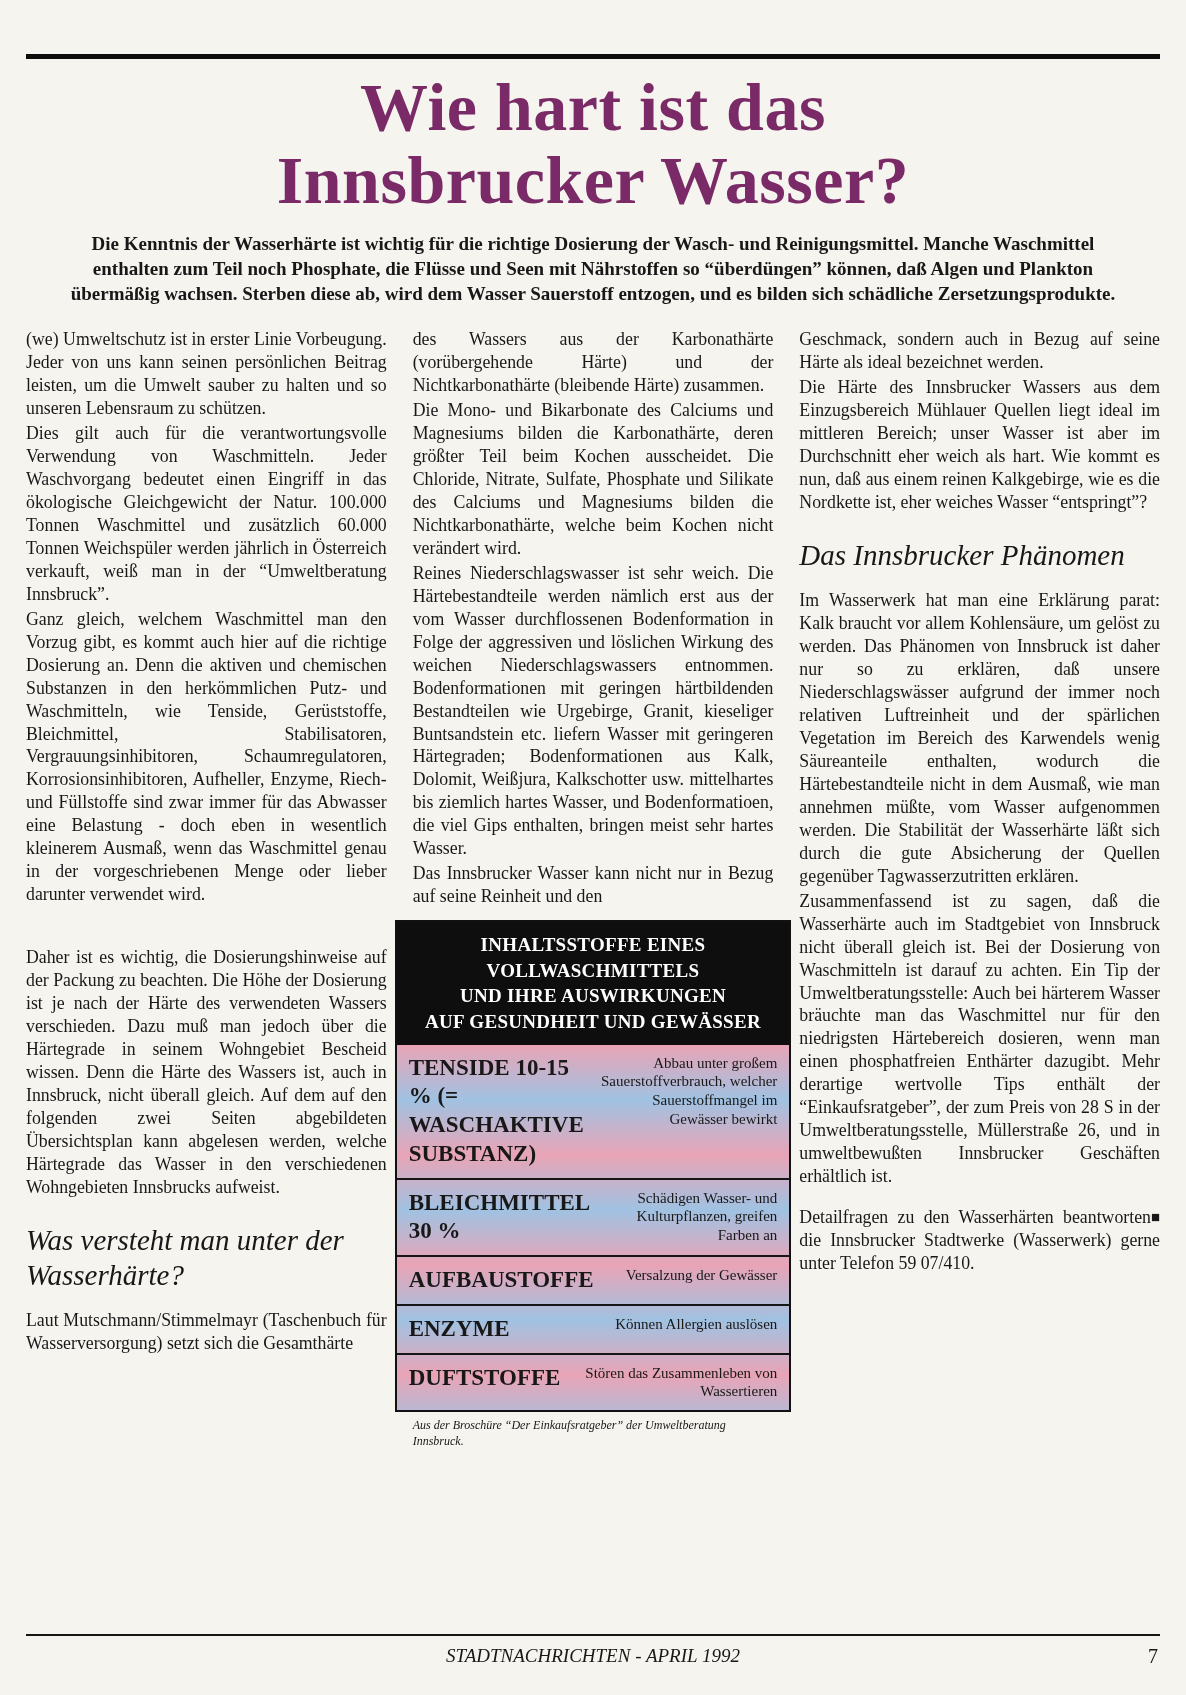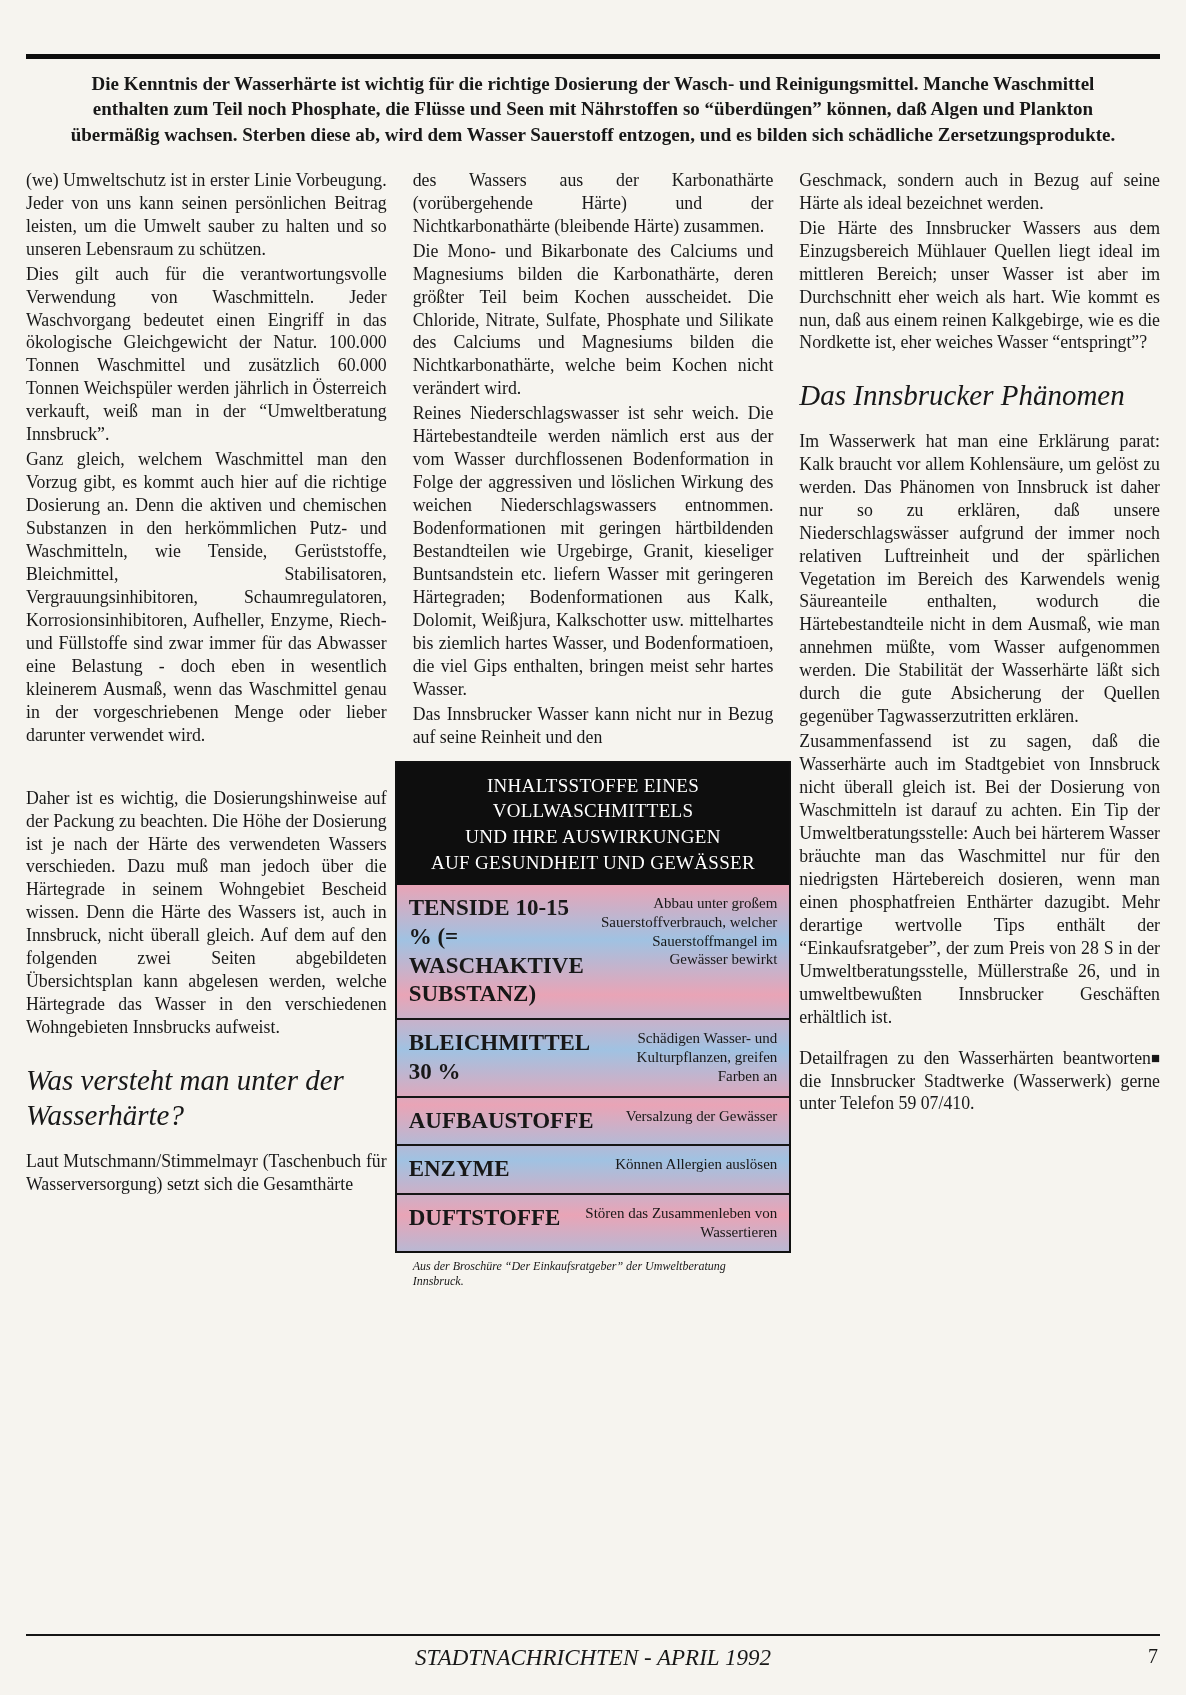--- a/index.html
+++ b/index.html
@@ -15,42 +15,46 @@
   .top-rule { height: 5px; background: #0d0d0d; margin-bottom: 12px; }
   .title { margin: 8px 0 14px; text-align: center; color: #7a2a66; font-weight: 600; font-size: 68px; line-height: 1.07; letter-spacing: 0.5px; }
   .title span { display: block; }
   .intro { font-weight: bold; font-size: 19px; line-height: 1.33; text-align: center; max-width: 1070px; margin: 0 auto 22px; }
   .cols { display: flex; gap: 26px; }
   .col { flex: 1 1 0; font-size: 17.8px; line-height: 1.29; text-align: justify; }
   .col p { margin: 0 0 2px; }
   .col p.bold { font-weight: normal; margin-top: 40px; }
   .subhead { font-style: italic; font-weight: normal; font-size: 29px; line-height: 1.22; margin: 24px 0 16px; text-align: left; }
   .infobox { margin: 12px -18px 6px; border: 2px solid #111; }
-  .infobox-header { background: #0e0e0e; color: #ffffff; text-align: center; font-weight: normal; font-size: 19px; line-height: 1.35; padding: 10px 8px; letter-spacing: 0.3px; }
+  .infobox-header { background: #0e0e0e; color: #ffffff; text-align: center; font-weight: bold; font-size: 19px; line-height: 1.35; padding: 10px 8px; letter-spacing: 0.3px; }
   .infobox-body { background: repeating-linear-gradient(180deg, #e9a4b6 0px, #a0c2e2 55px, #e9a4b6 110px); }
   .irow { display: flex; border-top: 2px solid #161616; }
   .irow:first-child { border-top: none; }
   .ikey { flex: 0 0 44%; font-weight: bold; padding: 9px 6px 9px 12px; font-size: 23px; line-height: 1.25; text-align: left; }
   .ival { flex: 1; padding: 9px 12px 9px 6px; font-size: 15px; line-height: 1.25; text-align: right; }
   .caption { font-style: italic; font-size: 12px; line-height: 1.3; margin: 8px -18px 0; text-align: left; }
   .contact { margin-top: 18px !important; }
   .endmark { float: right; font-size: 15px; line-height: 1.5; }
   .footer { position: absolute; left: 26px; right: 26px; bottom: 24px; }
   .footer-rule { height: 2px; background: #151515; margin-bottom: 9px; }
   .footer-row { position: relative; height: 26px; }
-  .journal { position: absolute; left: 0; right: 0; text-align: center; font-style: italic; font-size: 23px; }
+  .journal { position: absolute; left: 0; right: 0; text-align: center; font-style: italic; font-size: 19px; }
   .pagenum { position: absolute; right: 2px; top: 0; font-size: 20px; }
 </style>
 </head>
 <body>
 
 <div class="page">
 
   <div class="top-rule"></div>
 
+  <h1 class="title">
+    <span>Wie hart ist das</span>
+    <span>Innsbrucker Wasser?</span>
+  </h1>
 
   <p class="intro">Die Kenntnis der Wasserhärte ist wichtig für die richtige Dosierung der Wasch- und Reinigungsmittel. Manche Waschmittel enthalten zum Teil noch Phosphate, die Flüsse und Seen mit Nährstoffen so “überdüngen” können, daß Algen und Plankton übermäßig wachsen. Sterben diese ab, wird dem Wasser Sauerstoff entzogen, und es bilden sich schädliche Zersetzungsprodukte.</p>
 
   <div class="cols">
 
     <div class="col">
       <p>(we) Umweltschutz ist in erster Linie Vorbeugung. Jeder von uns kann seinen persönlichen Beitrag leisten, um die Umwelt sauber zu halten und so unseren Lebensraum zu schützen.</p>
       <p>Dies gilt auch für die verantwortungsvolle Verwendung von Waschmitteln. Jeder Waschvorgang bedeutet einen Eingriff in das ökologische Gleichgewicht der Natur. 100.000 Tonnen Waschmittel und zusätzlich 60.000 Tonnen Weichspüler werden jährlich in Österreich verkauft, weiß man in der “Umweltberatung Innsbruck”.</p>
       <p>Ganz gleich, welchem Waschmittel man den Vorzug gibt, es kommt auch hier auf die richtige Dosierung an. Denn die aktiven und chemischen Substanzen in den herkömmlichen Putz- und Waschmitteln, wie Tenside, Gerüststoffe, Bleichmittel, Stabilisatoren, Vergrauungsinhibitoren, Schaumregulatoren, Korrosionsinhibitoren, Aufheller, Enzyme, Riech- und Füllstoffe sind zwar immer für das Abwasser eine Belastung - doch eben in wesentlich kleinerem Ausmaß, wenn das Waschmittel genau in der vorgeschriebenen Menge oder lieber darunter verwendet wird.</p>
       <p class="bold">Daher ist es wichtig, die Dosierungshinweise auf der Packung zu beachten. Die Höhe der Dosierung ist je nach der Härte des verwendeten Wassers verschieden. Dazu muß man jedoch über die Härtegrade in seinem Wohngebiet Bescheid wissen. Denn die Härte des Wassers ist, auch in Innsbruck, nicht überall gleich. Auf dem auf den folgenden zwei Seiten abgebildeten Übersichtsplan kann abgelesen werden, welche Härtegrade das Wasser in den verschiedenen Wohngebieten Innsbrucks aufweist.</p>

